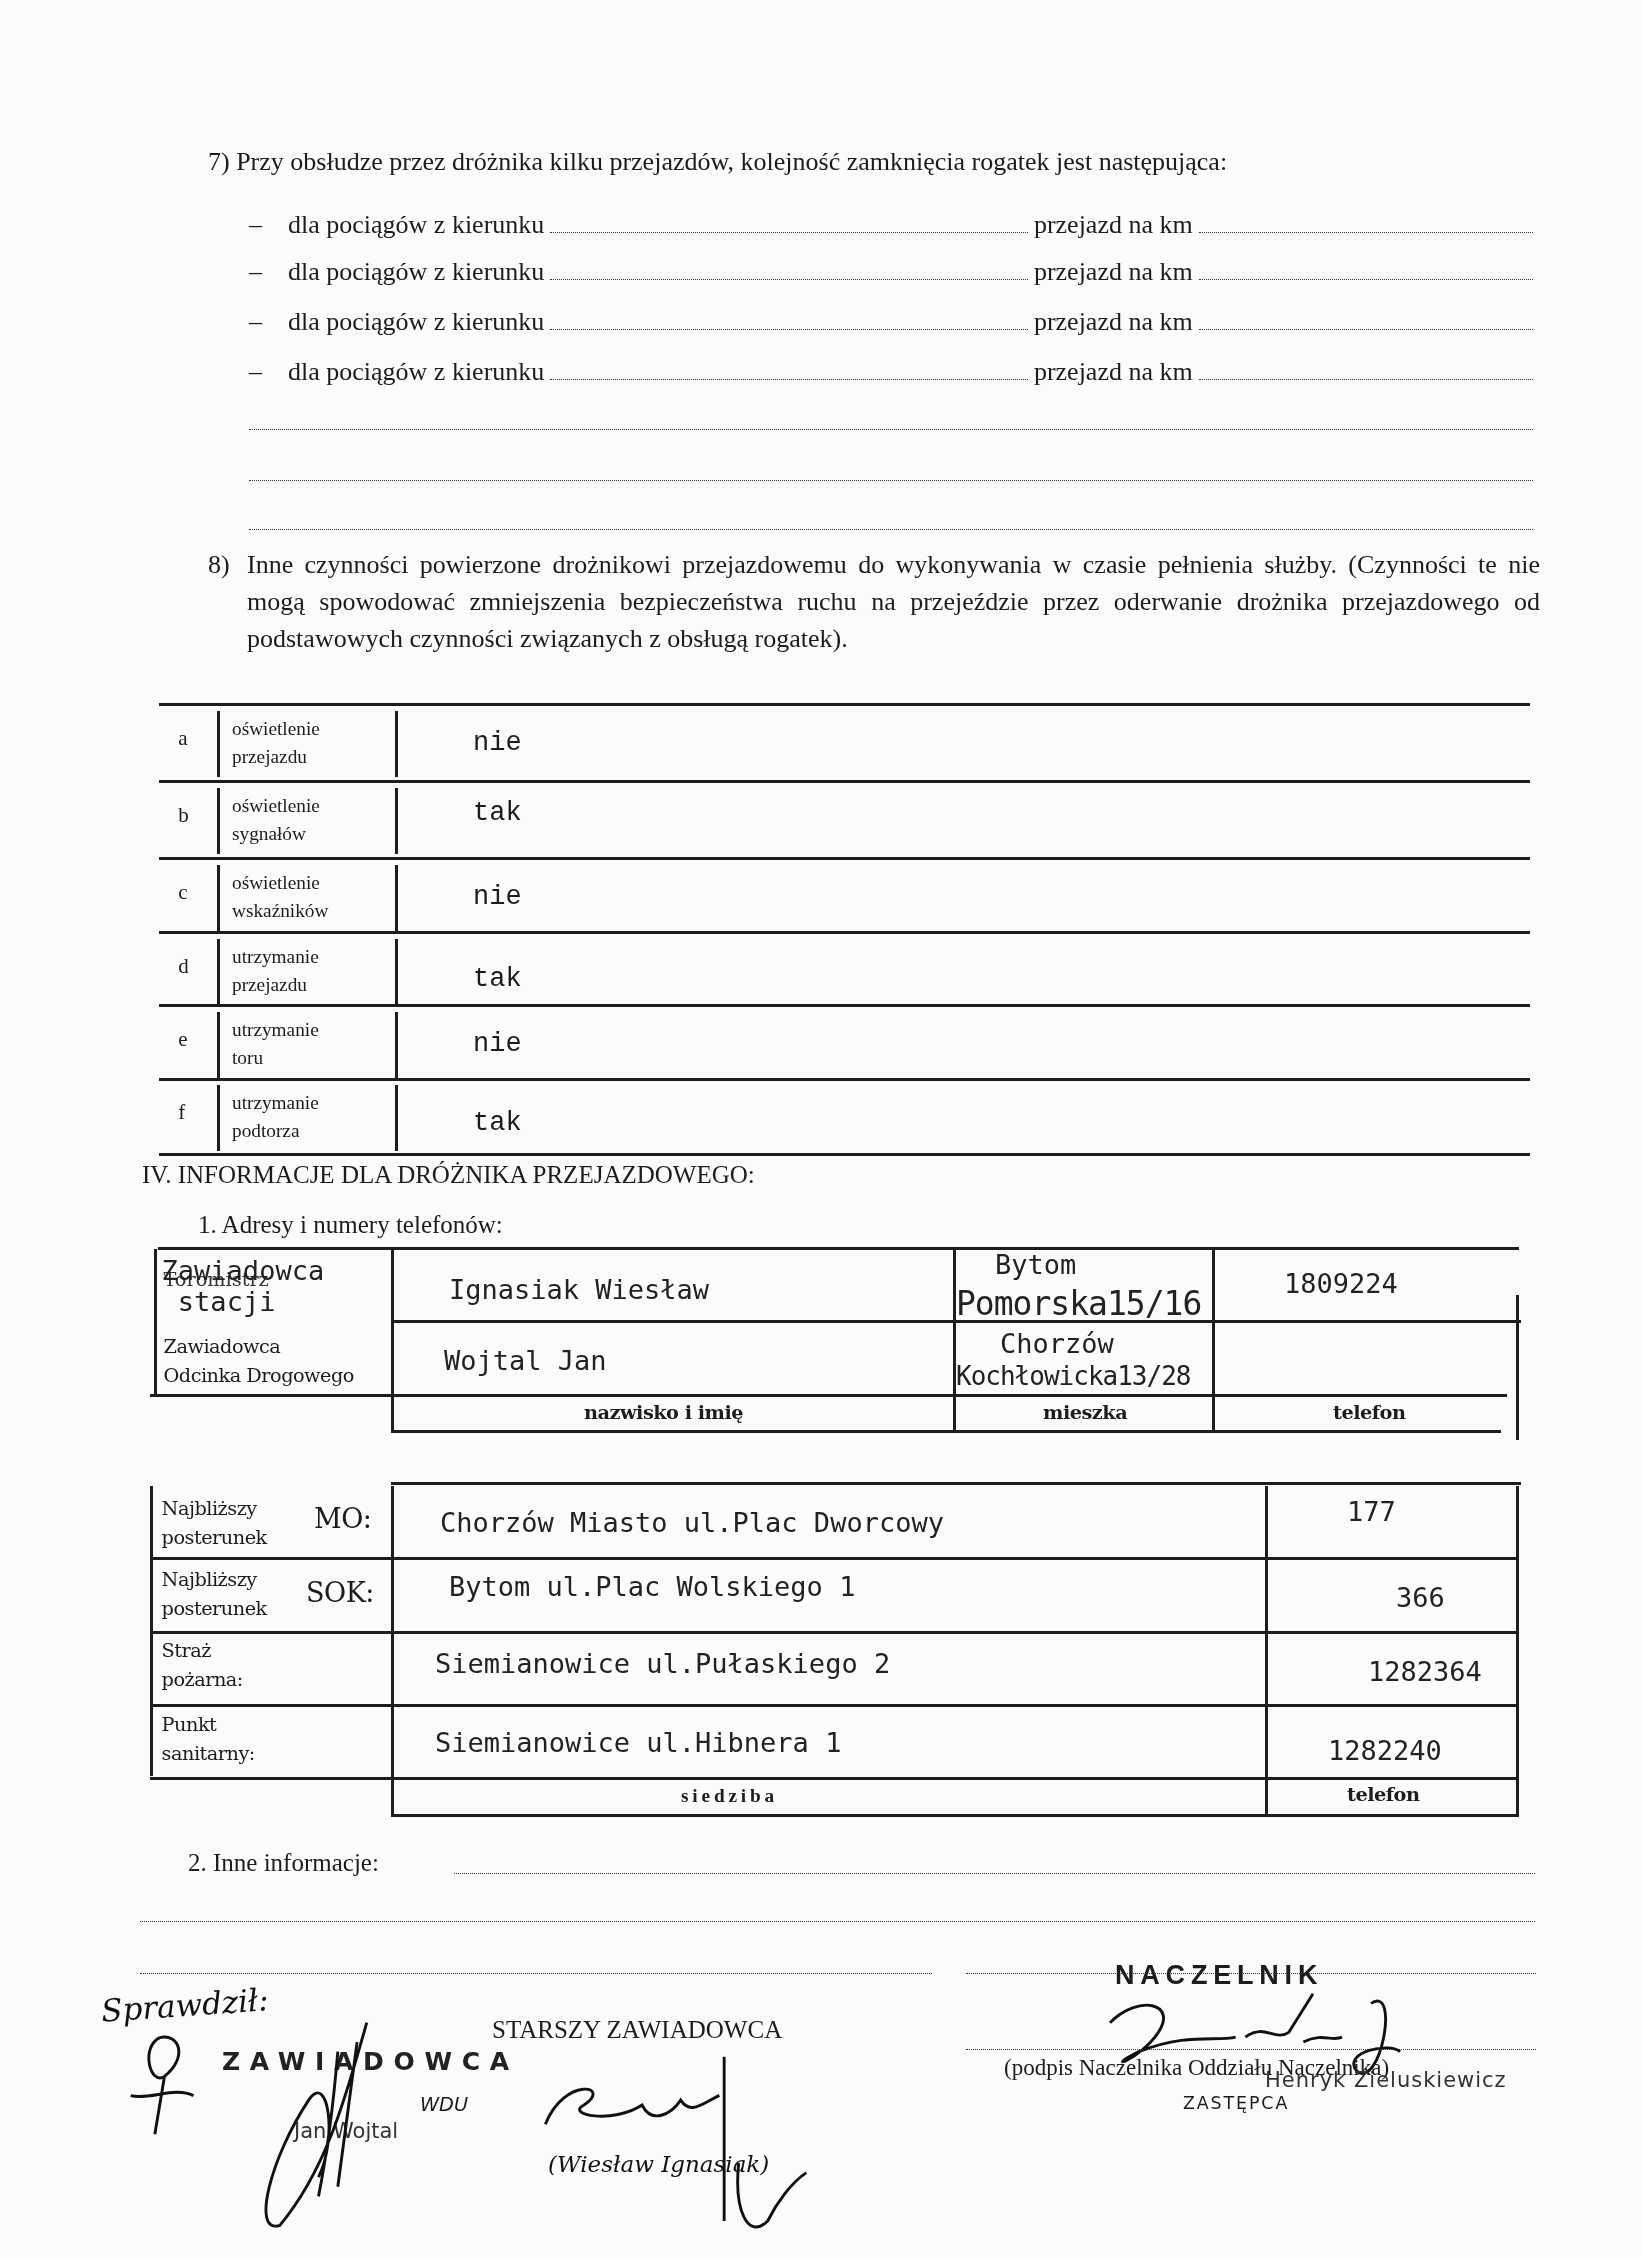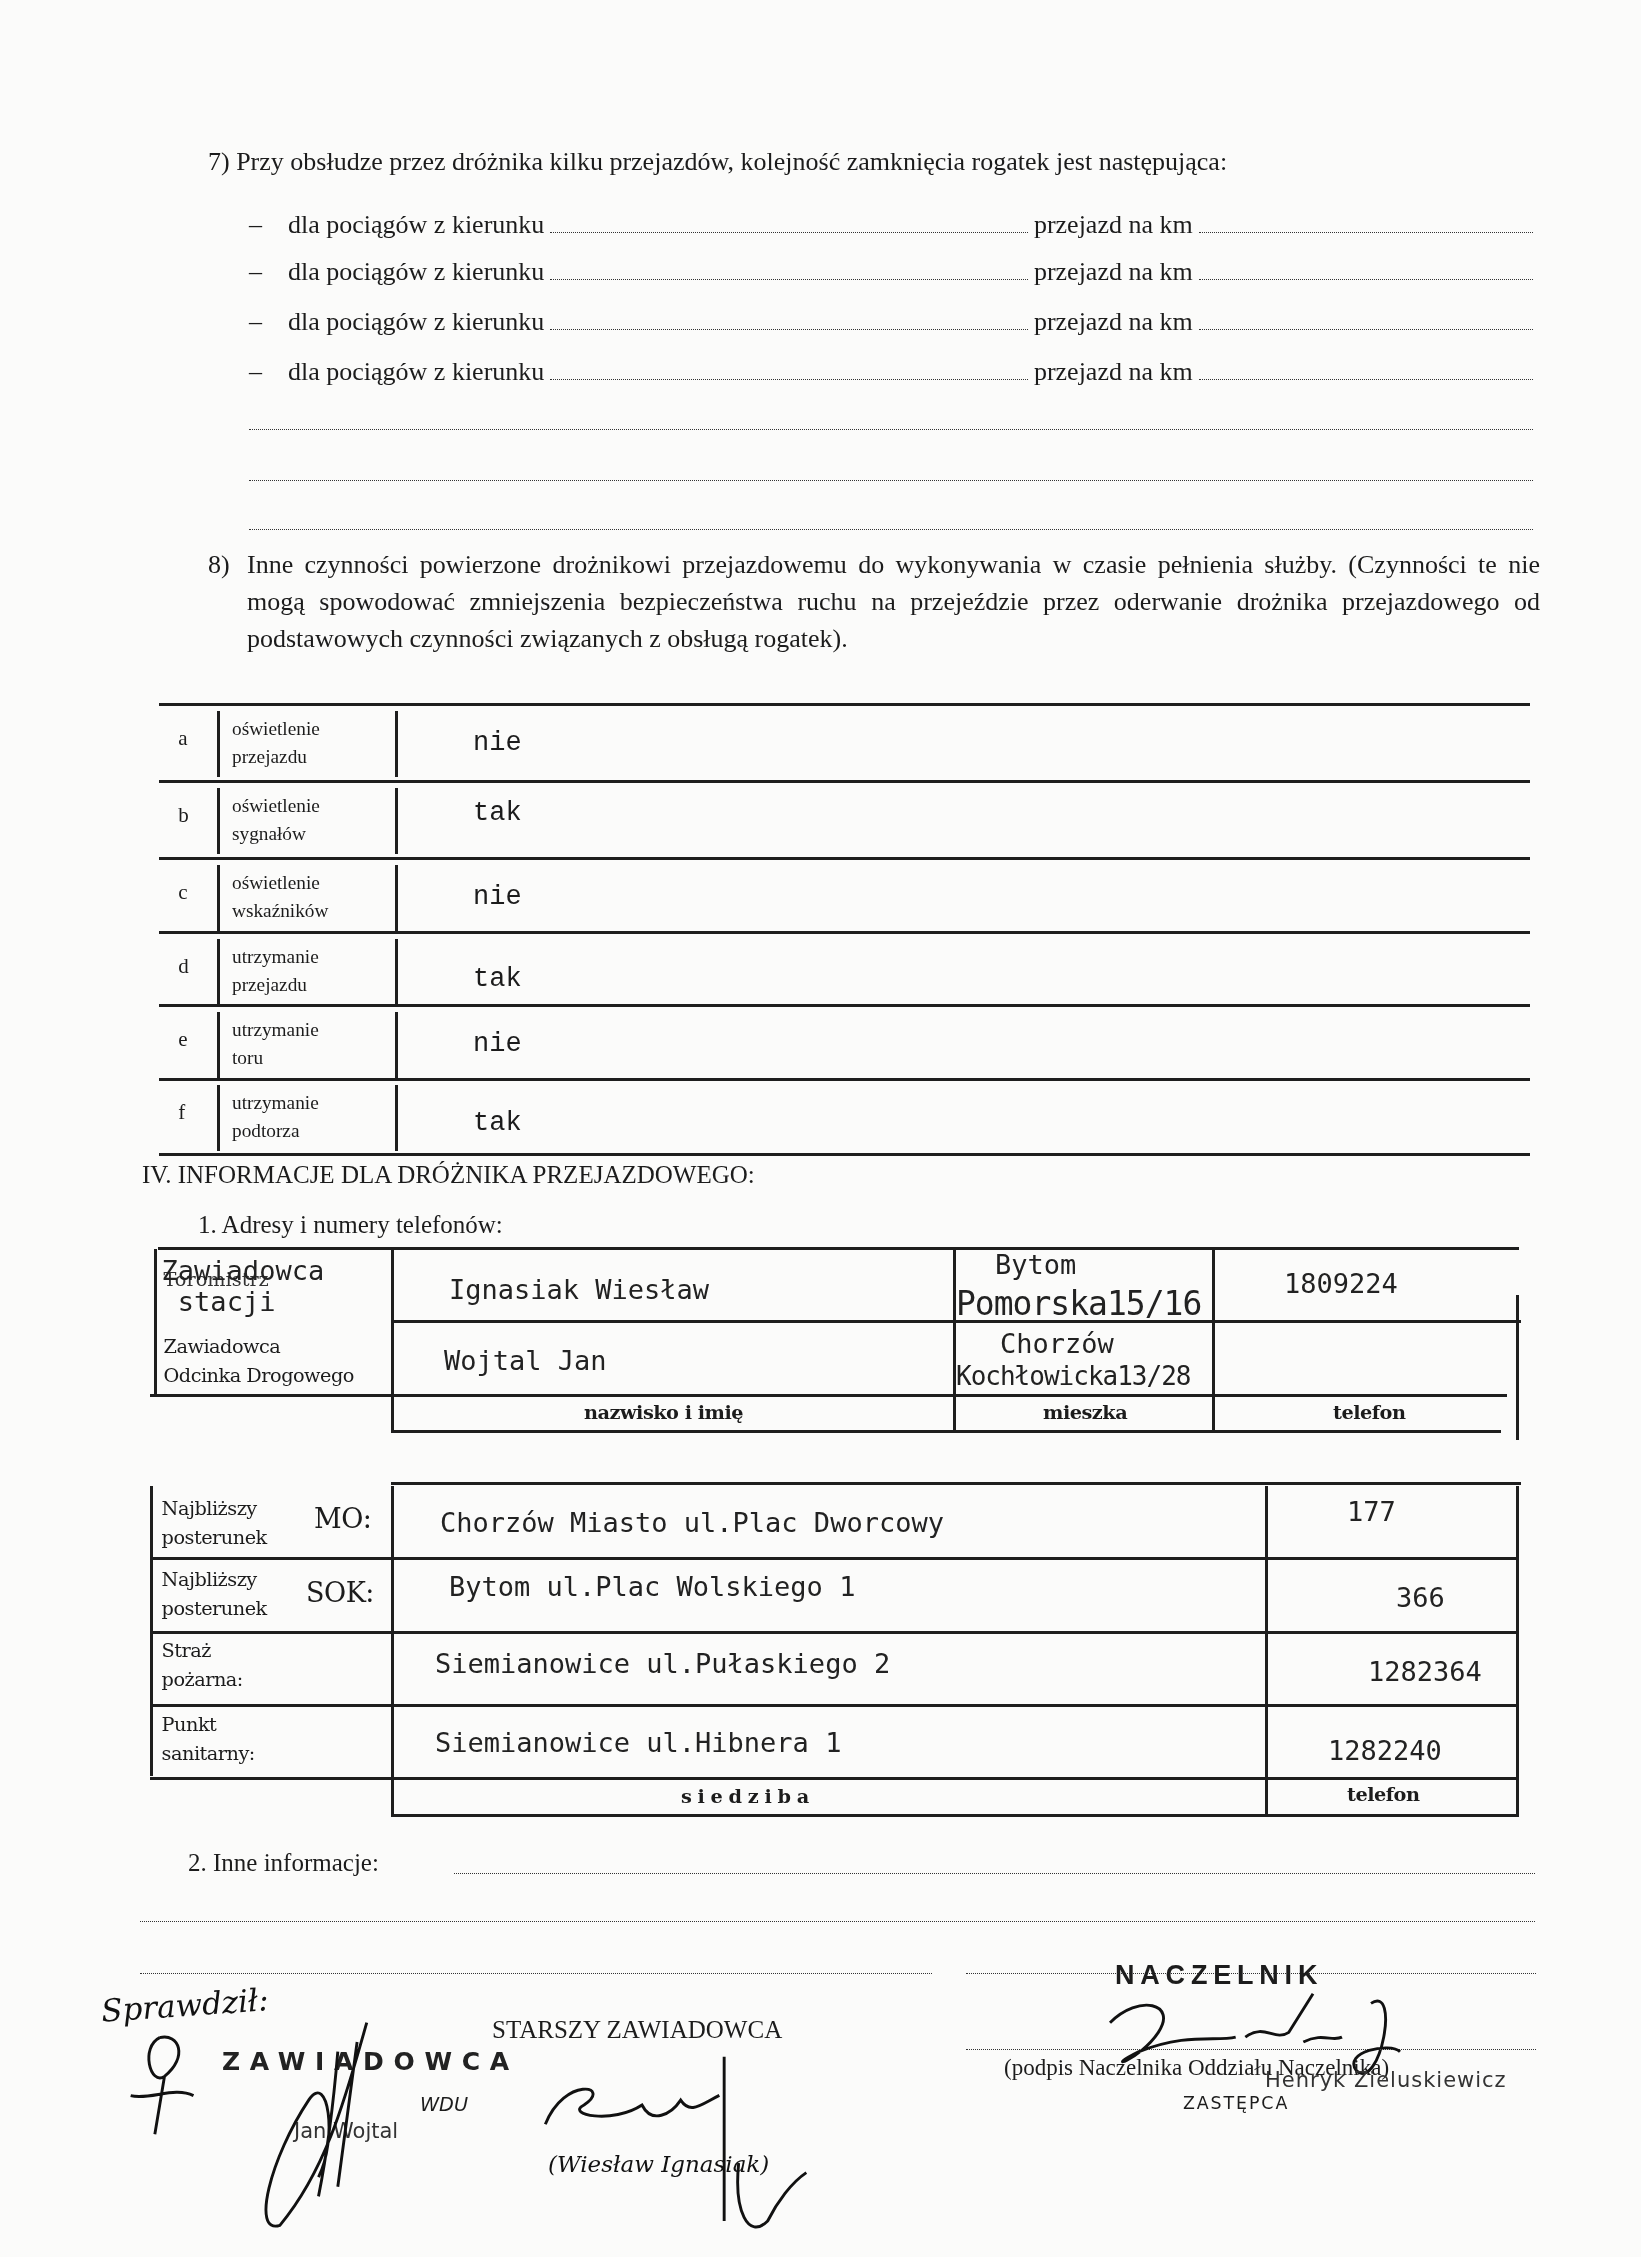--- a/index.html
+++ b/index.html
@@ -207,21 +207,21 @@
   <div class="addr-cell cond small-lbl" style="left:11.6px;top:154px;"><span>Straż</span><br><span>pożarna:</span></div>
   <div class="addr-cell typed" style="left:285px;top:166px;">Siemianowice ul.Pułaskiego 2</div>
   <div class="addr-cell typed" style="left:1218px;top:174px;">1282364</div>
   <div class="hline abs" style="left:0;top:222px;width:1369px;"></div>
 
   <div class="addr-cell cond small-lbl" style="left:11.6px;top:228px;"><span>Punkt</span><br><span>sanitarny:</span></div>
   <div class="addr-cell typed" style="left:285px;top:245px;">Siemianowice ul.Hibnera 1</div>
   <div class="addr-cell typed" style="left:1178px;top:253px;">1282240</div>
   <div class="hline abs" style="left:0;top:295px;width:1369px;"></div>
 
-  <div class="addr-cell caption cond" style="left:531px;top:303px;">s i e d z i b a</div>
+  <div class="addr-cell caption cond" style="left:531px;top:303px;font-family:Liberation Serif, serif;">s i e d z i b a</div>
   <div class="addr-cell caption cond" style="left:1197px;top:301px;">telefon</div>
   <div class="hline abs" style="left:241px;top:332px;width:1128px;"></div>
 </div>
 
 <div class="abs serif" style="left:188px;top:1849px;font-size:25px;">2. Inne informacje:</div>
 <div class="abs" style="left:454px;top:1873px;width:1081px;border-bottom:1.9px dotted #333;"></div>
 <div class="abs" style="left:140px;top:1921px;width:1395px;border-bottom:1.9px dotted #333;"></div>
 <div class="abs" style="left:140px;top:1973px;width:792px;border-bottom:1.9px dotted #333;"></div>
 
 <div class="abs handwrite" style="left:101px;top:1987px;font-size:31px;transform:rotate(-4deg);">Sprawdził:</div>

